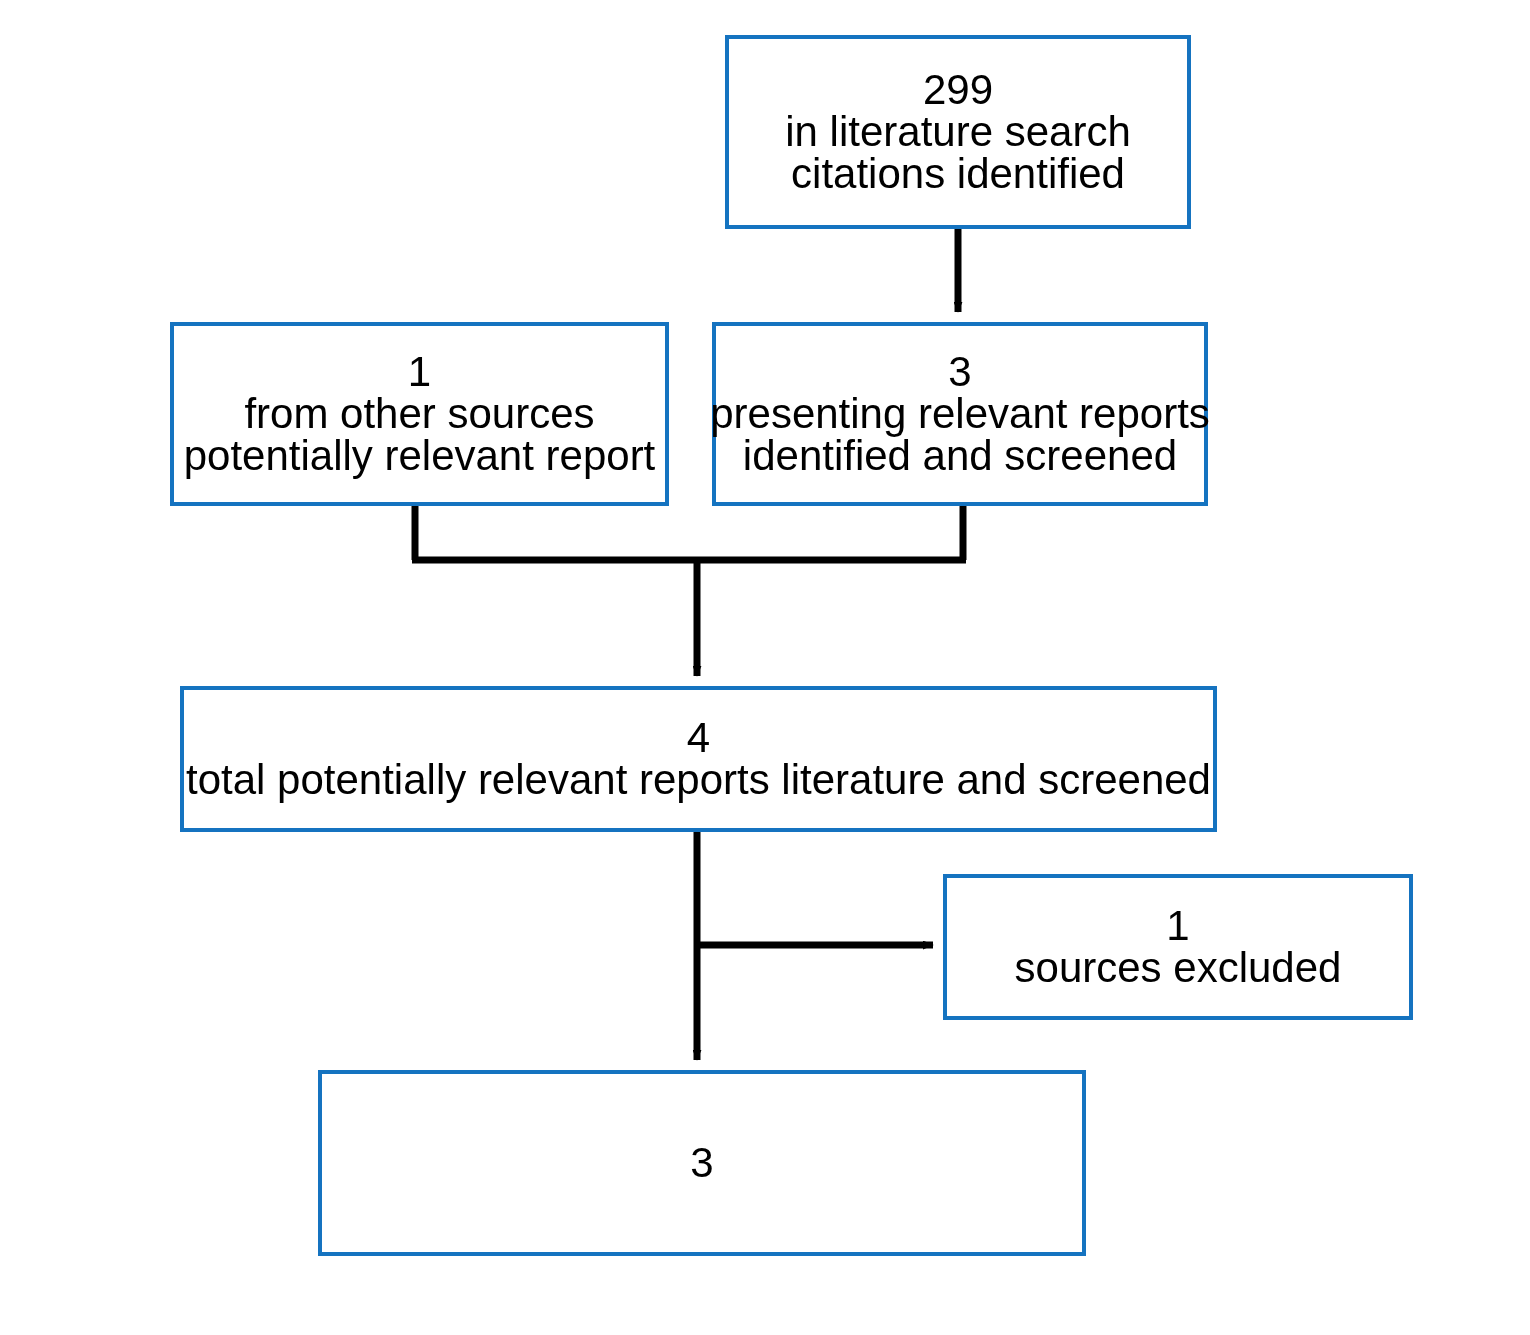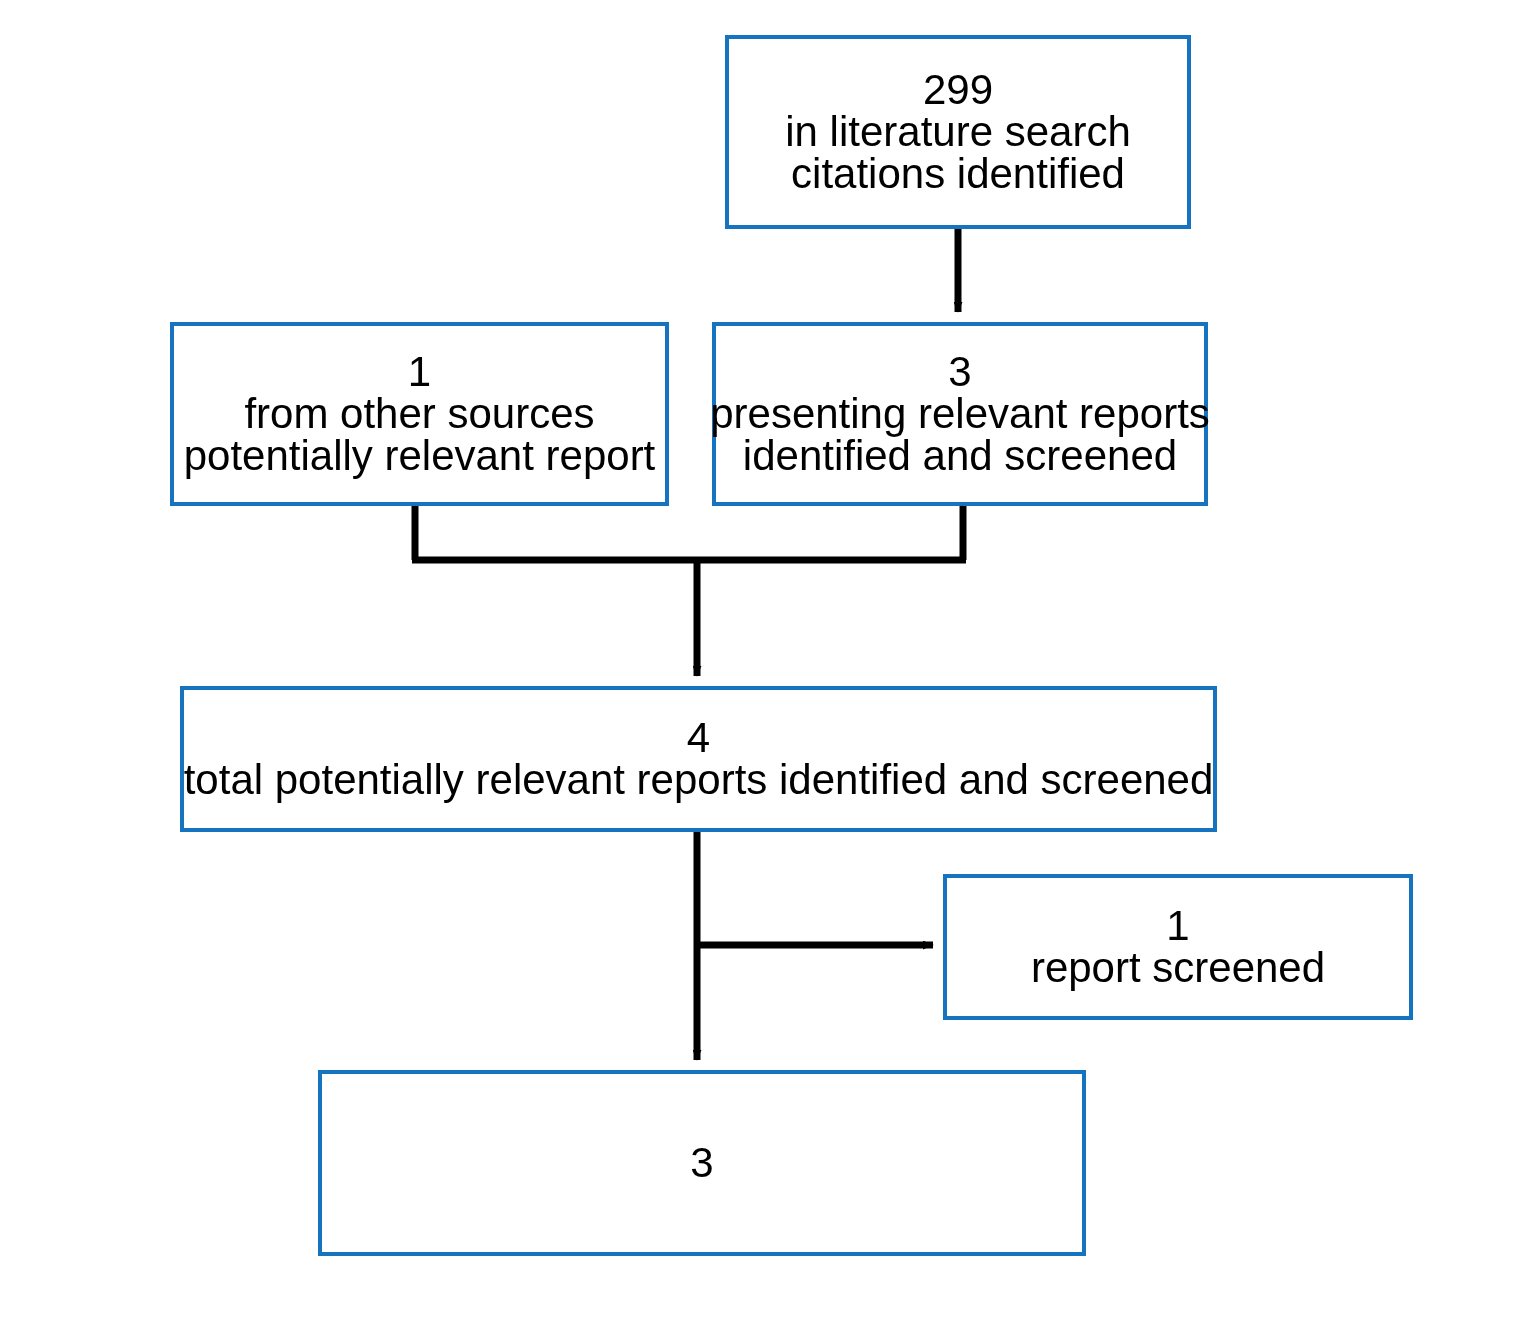--- a/index.html
+++ b/index.html
@@ -101,25 +101,25 @@
   </div>
 
   <div class="node-box" id="node-screened" style="border-color: rgb(21, 115, 192); background-color: rgb(255, 255, 255); color: rgb(0, 0, 0);">
     <span class="node-line">3</span>
     <span class="node-line">presenting relevant reports</span>
     <span class="node-line">identified and screened</span>
   </div>
 
   <div class="node-box" id="node-total-screened" style="border-color: rgb(21, 115, 192); background-color: rgb(255, 255, 255); color: rgb(0, 0, 0);">
     <span class="node-line">4</span>
-    <span class="node-line">total potentially relevant reports identified and screened</span>
+    <span class="node-line">total potentially relevant reports literature and screened</span>
   </div>
 
   <div class="node-box" id="node-excluded" style="border-color: rgb(21, 115, 192); background-color: rgb(255, 255, 255); color: rgb(0, 0, 0);">
     <span class="node-line">1</span>
-    <span class="node-line">report screened</span>
+    <span class="node-line">sources excluded</span>
   </div>
 
   <div class="node-box" id="node-included" style="border-color: rgb(21, 115, 192); background-color: rgb(255, 255, 255); color: rgb(0, 0, 0);">
     <span class="node-line">3</span>
   </div>
 
 </div>
 
 </body></html>

